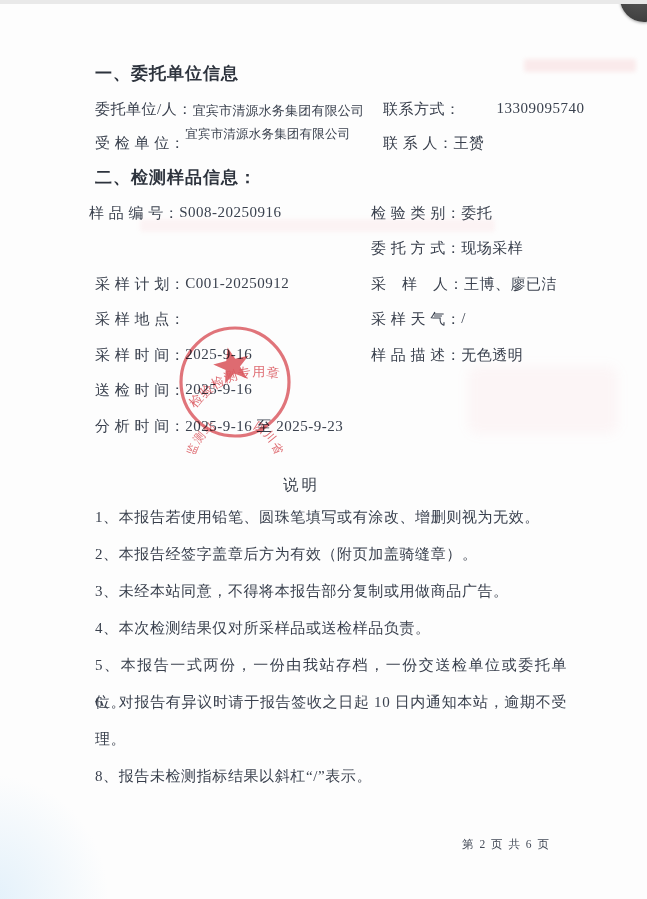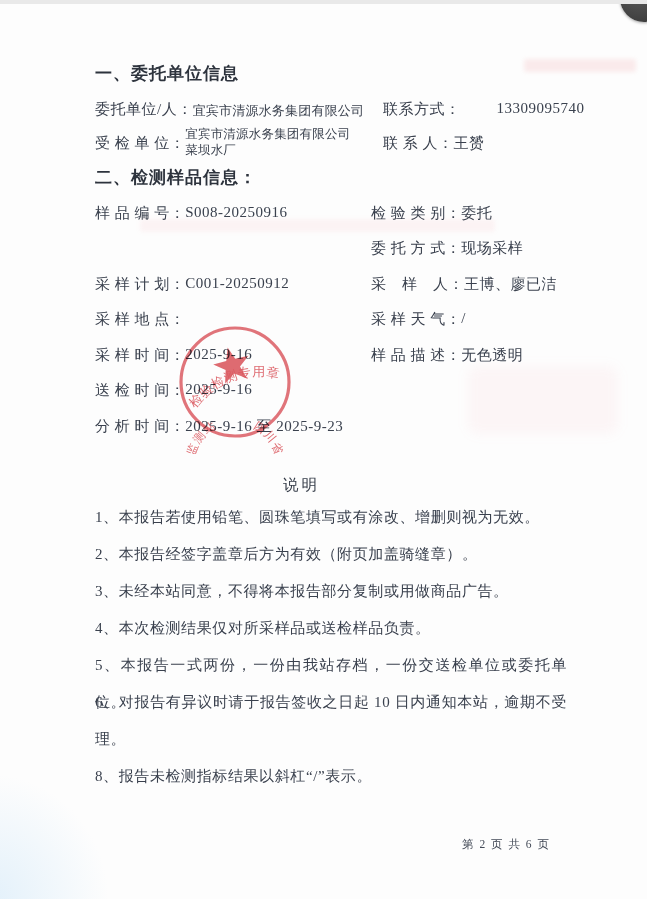--- a/index.html
+++ b/index.html
@@ -59,31 +59,30 @@
   </div>
   <div class="abs row" style="left:383px;top:96px;gap:36px;">
     <span class="lbl">联系方式：</span>
     <span class="val">13309095740</span>
   </div>
 
   <div class="abs row" style="left:95px;top:122px;">
     <span class="lbl" style="margin-top:8px;">受 检 单 位：</span>
     <span class="val-xs">
       <span style="display:block;">宜宾市清源水务集团有限公司</span>
-      <span style="display:block;">菜坝水厂</span>
     </span>
   </div>
   <div class="abs row" style="left:383px;top:130px;">
     <span class="lbl">联 系 人：</span>
     <span class="val">王赟</span>
   </div>
 
   <div class="abs h1" style="left:95px;top:162px;">二、检测样品信息：</div>
 
-  <div class="abs row" style="left:95px;top:200px;font-family:Liberation Serif, serif;">
+  <div class="abs row" style="left:89px;top:200px;font-family:Liberation Serif, serif;">
     <span class="lbl">样 品 编 号：</span>
     <span class="val">S008-20250916</span>
   </div>
   <div class="abs row" style="left:95px;top:271px;">
     <span class="lbl">采 样 计 划：</span>
     <span class="val">C001-20250912</span>
   </div>
   <div class="abs row" style="left:95px;top:306px;gap:24px;">
     <span class="lbl">采 样 地 点：</span>
   </div>

